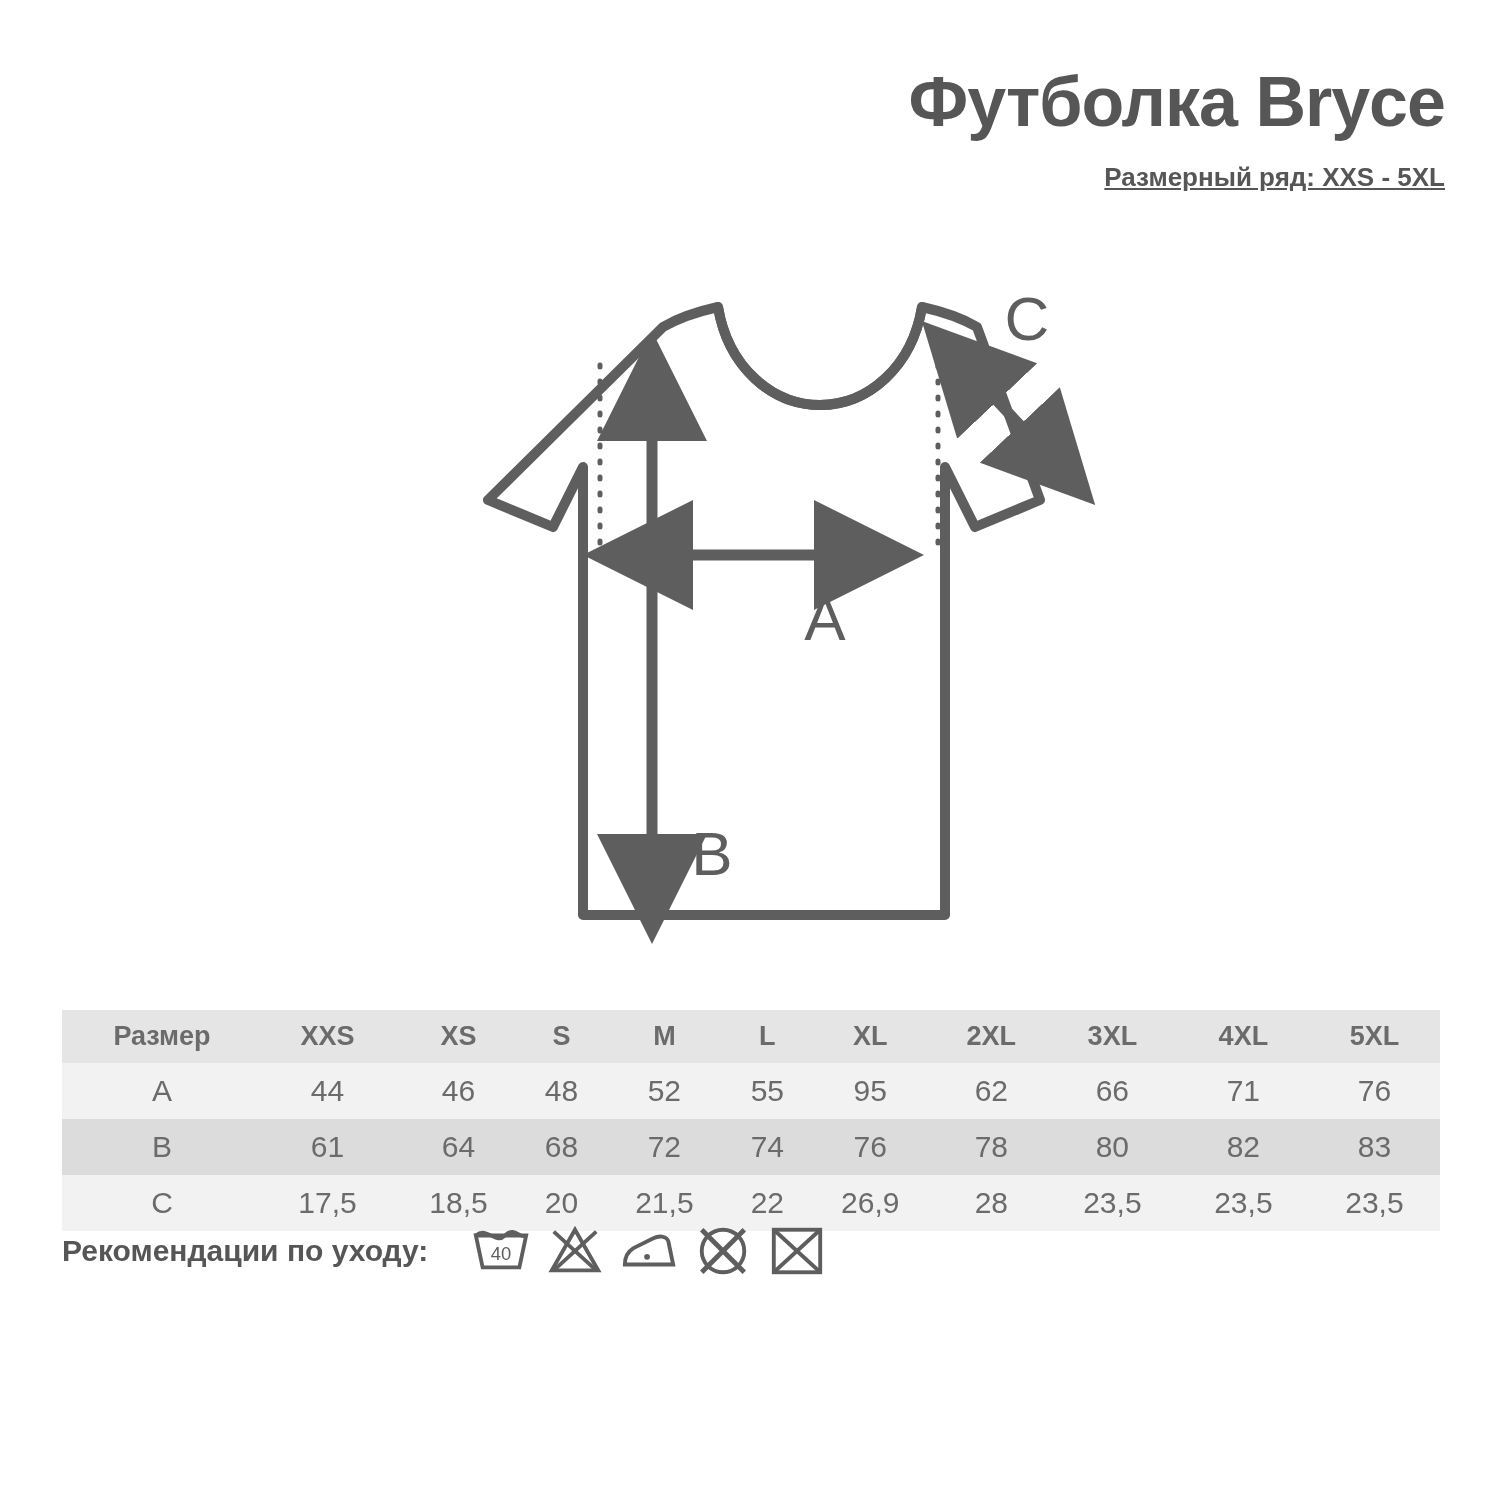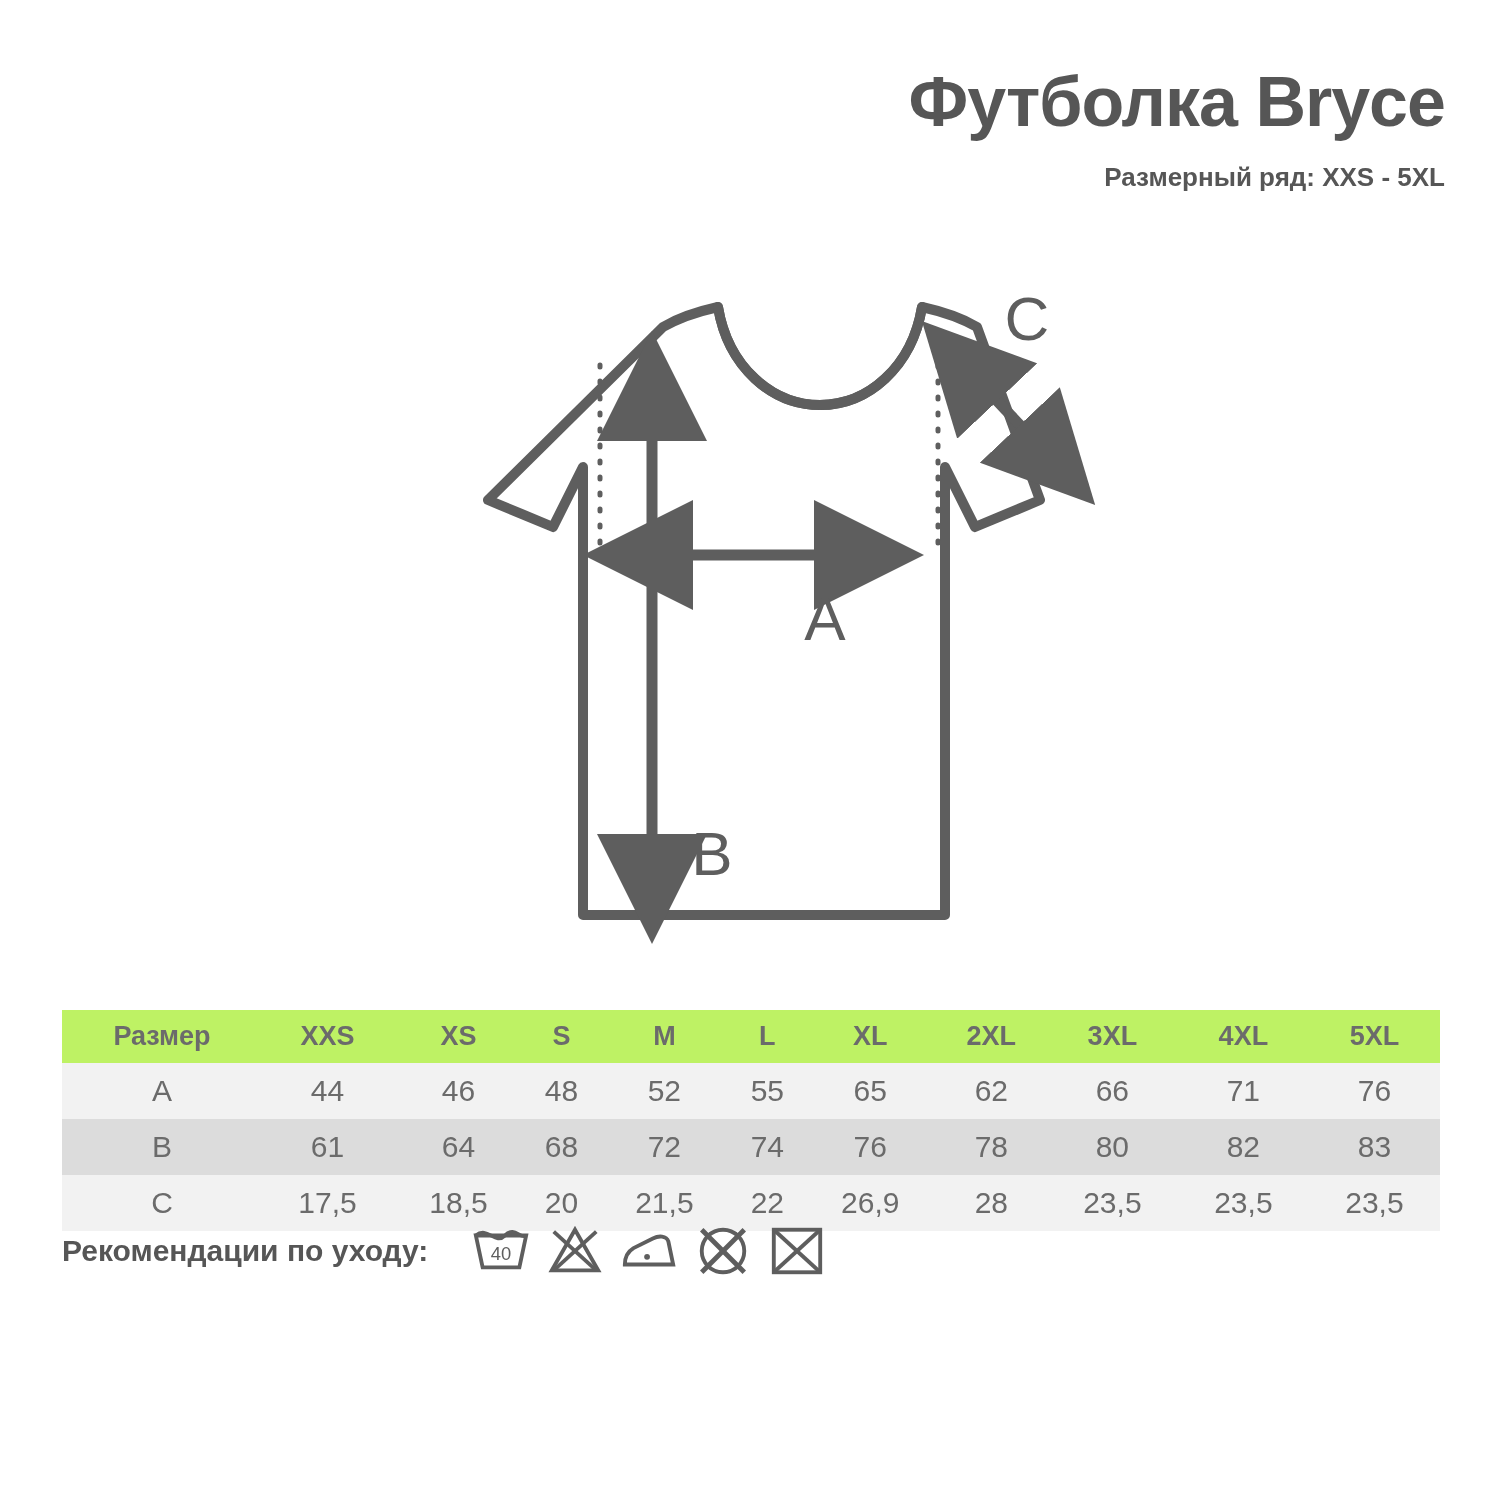--- a/index.html
+++ b/index.html
@@ -29,20 +29,21 @@
     color: #565656;
     letter-spacing: -1px;
     line-height: 1.05;
     margin: 0;
   }
   .subtitle {
     font-size: 26px;
     font-weight: bold;
     color: #565656;
     margin-top: 22px;
+    text-decoration: underline;
   }
 
   
   .diagram {
     position: absolute;
     top: 255px;
     left: 0;
     width: 1500px;
     height: 700px;
   }
@@ -61,21 +62,21 @@
     padding: 11px 0 11px 0;
     font-weight: normal;
     color: #6b6b6b;
   }
   .size-table thead th {
     font-weight: bold;
     font-size: 27px;
     color: #6b6b6b;
     text-align: center;
   }
-  .size-table tr.row-head { background: #bef264; }
+  .size-table tr.row-head { background: #e5e5e5; }
   .size-table tr.row-a { background: #f2f2f2; }
   .size-table tr.row-b { background: #dcdcdc; }
   .size-table tr.row-c { background: #f2f2f2; }
   .size-table .col-label {
     width: 200px;
     text-align: center;
   }
   .size-table thead .col-label { font-weight: bold; }
 
   
@@ -179,21 +180,21 @@
     </tr>
   </thead>
   <tbody>
     <tr class="row-a">
       <td class="col-label">A</td>
       <td>44</td>
       <td>46</td>
       <td>48</td>
       <td>52</td>
       <td>55</td>
-      <td>65</td>
+      <td>95</td>
       <td>62</td>
       <td>66</td>
       <td>71</td>
       <td>76</td>
     </tr>
     <tr class="row-b">
       <td class="col-label">B</td>
       <td>61</td>
       <td>64</td>
       <td>68</td>

